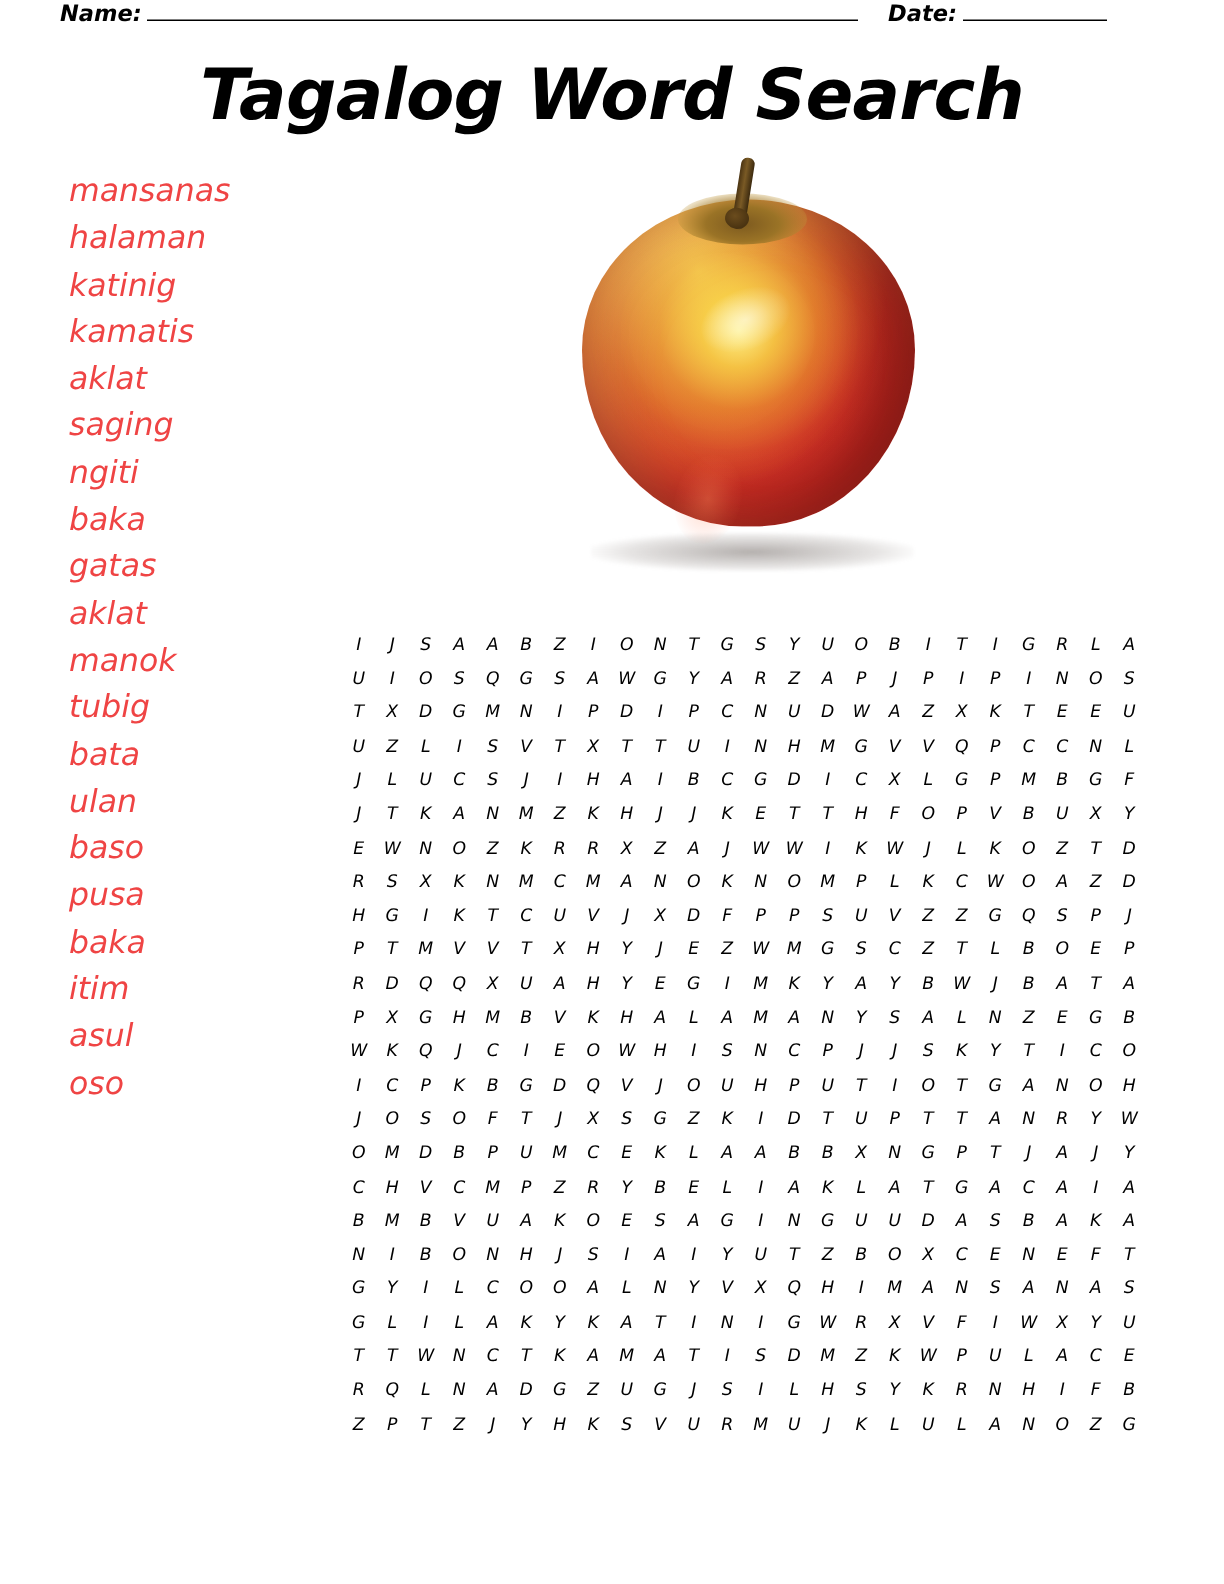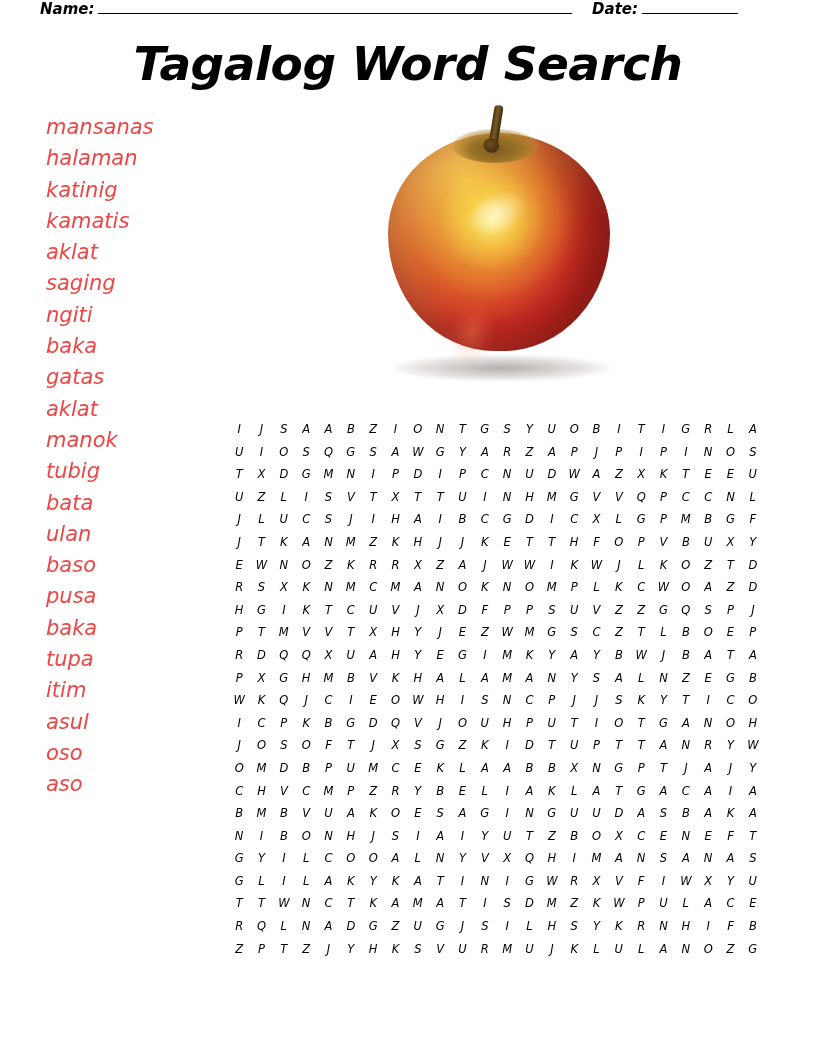--- a/index.html
+++ b/index.html
@@ -205,25 +205,23 @@
     <div class="word">baka</div>
     <div class="word">gatas</div>
     <div class="word">aklat</div>
     <div class="word">manok</div>
     <div class="word">tubig</div>
     <div class="word">bata</div>
     <div class="word">ulan</div>
     <div class="word">baso</div>
     <div class="word">pusa</div>
     <div class="word">baka</div>
-    <div class="word">tupa</div>
     <div class="word">itim</div>
     <div class="word">asul</div>
     <div class="word">oso</div>
-    <div class="word">aso</div>
   </div>
 
   <div class="apple-wrap">
     <div class="apple-shadow"></div>
     <div class="apple-body">
       <div class="apple-hl"></div>
       <div class="apple-hl2"></div>
     </div>
     <div class="apple-dimple"></div>
     <div class="apple-stem"></div>

